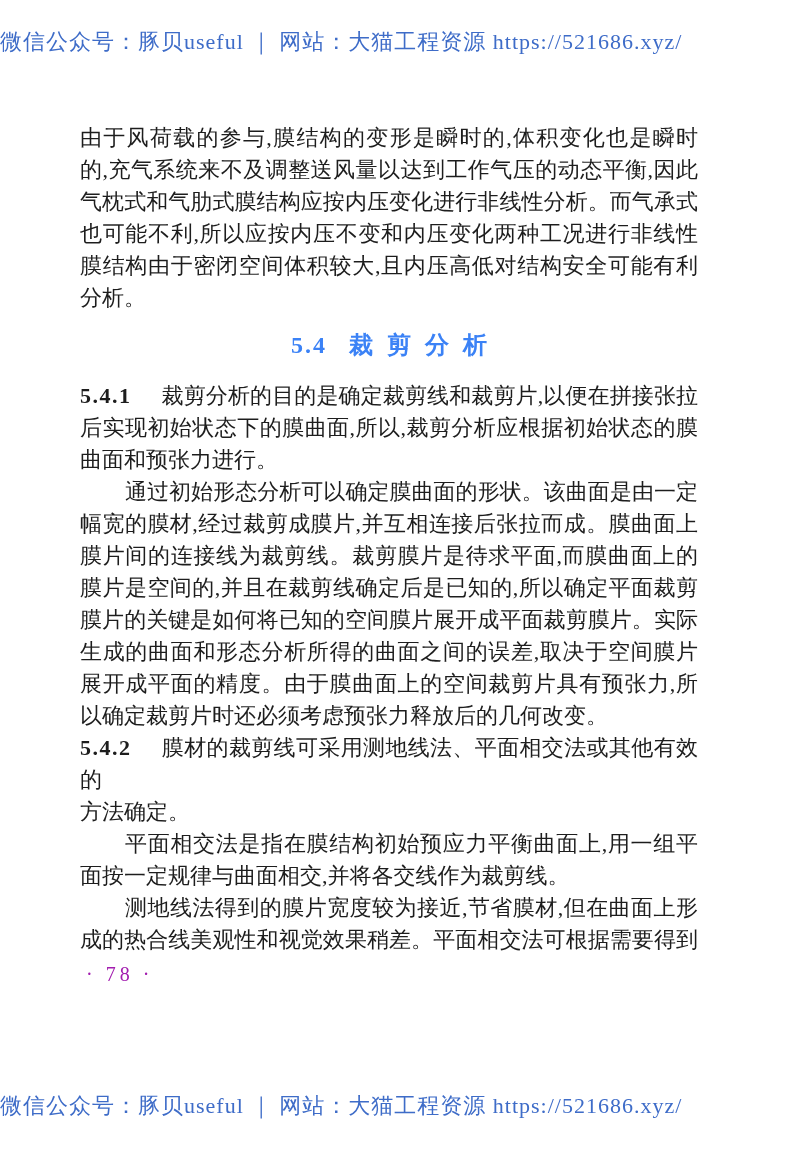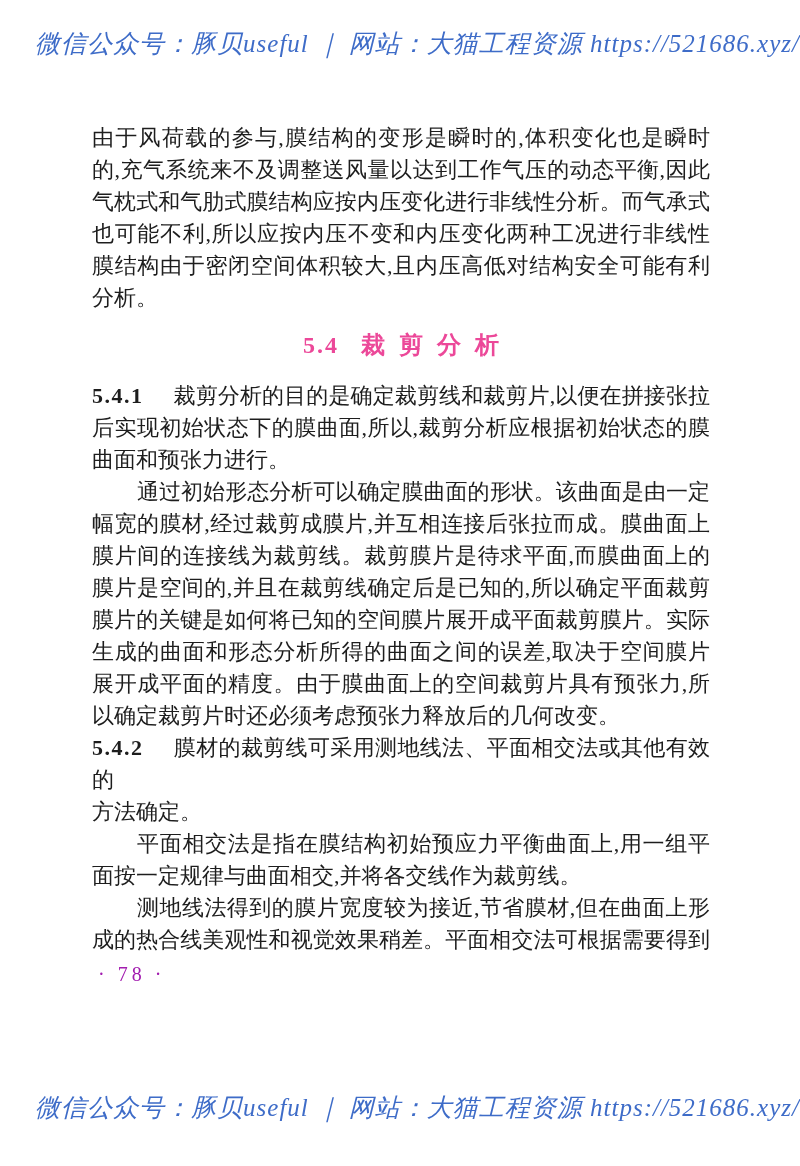--- a/index.html
+++ b/index.html
@@ -8,33 +8,32 @@
     width: 800px;
     height: 1166px;
     background: #ffffff;
     font-family: "Liberation Serif", "DejaVu Serif", serif;
     overflow: hidden;
   }
   .wm {
     position: absolute;
     left: 0;
     width: 100%;
-    text-align: right;
+    text-align: left;
     color: #3e6cc8;
-    font-size: 25px;
+    font-size: 22px;
     letter-spacing: 1px;
     white-space: nowrap;
-    font-style: italic;
   }
   .wm-top { top: 27px; }
   .wm-bottom { top: 1091px; }
   .doc-body {
     position: absolute;
     top: 122px;
-    left: 92px;
+    left: 80px;
     width: 618px;
     font-size: 22px;
     line-height: 32px;
     color: #1d1d1d;
   }
   .para { margin: 0; }
   .line {
     display: block;
     text-align: justify;
     text-align-last: justify;
@@ -45,21 +44,21 @@
     font-weight: bold;
     letter-spacing: 1.5px;
     margin-right: 30px;
   }
   .heading {
     margin: 16px 0 20px 0;
     text-align: center;
     font-size: 24px;
     font-weight: bold;
     line-height: 30px;
-    color: #ec4899;
+    color: #3b82f6;
   }
   .heading .hnum { letter-spacing: 2px; }
   .heading .htitle { margin-left: 16px; letter-spacing: 14px; margin-right: -14px; }
   .pagenum {
     margin-top: 2px;
     padding-left: 6px;
     font-size: 20px;
     letter-spacing: 4px;
     color: #a21caf;
     text-align: left;

